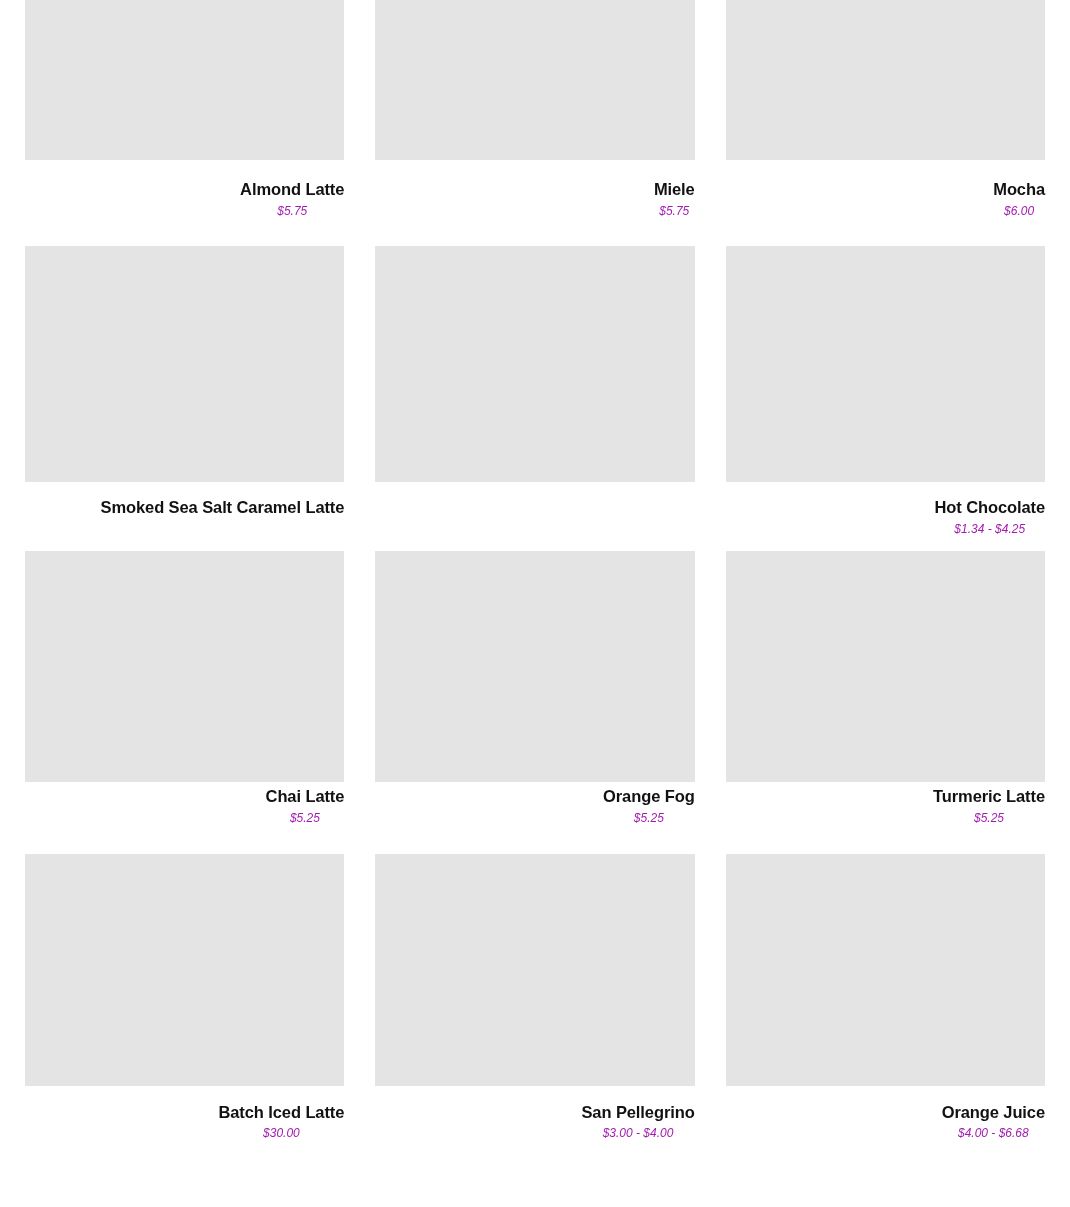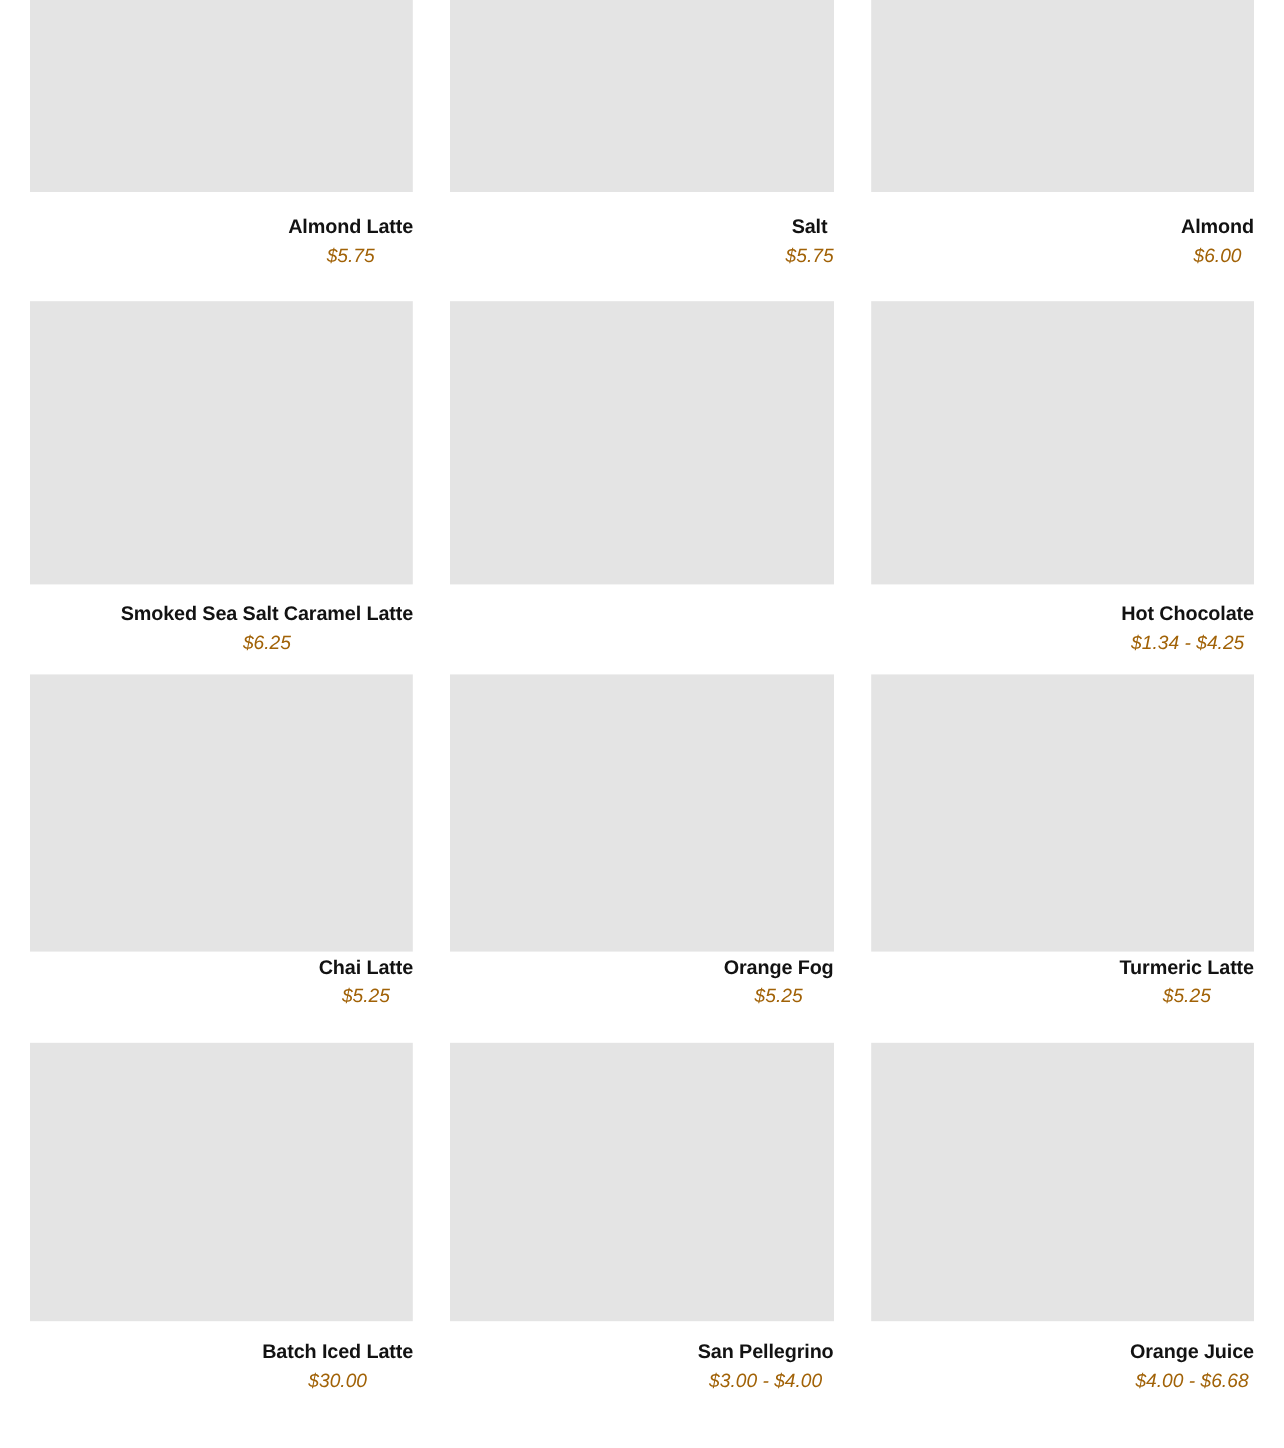--- a/index.html
+++ b/index.html
@@ -79,60 +79,59 @@
     color: #121212;
     line-height: 1.25;
     margin: 0;
   }
 
   .item-price {
     display: block;
     font-family: "Liberation Sans", sans-serif;
     font-style: italic;
     font-weight: 400;
-    font-size: 16px;
-    color: #a16207;
+    font-size: 12px;
+    color: #a21caf;
     line-height: 1.3;
     margin-top: 4px;
   }
 </style>
 </head>
 <body>
 
 <div class="menu-grid">
 
   <div class="menu-item row-1">
     <div class="item-image"></div>
     <div class="item-text">
       <span class="item-name">Almond Latte</span>
       <span class="item-price">$5.75</span>
     </div>
   </div>
 
   <div class="menu-item row-1">
     <div class="item-image"></div>
     <div class="item-text">
-      <span class="item-name">Salt</span>
+      <span class="item-name">Miele</span>
       <span class="item-price">$5.75</span>
     </div>
   </div>
 
   <div class="menu-item row-1">
     <div class="item-image"></div>
     <div class="item-text">
-      <span class="item-name">Almond</span>
+      <span class="item-name">Mocha</span>
       <span class="item-price">$6.00</span>
     </div>
   </div>
 
   <div class="menu-item row-2">
     <div class="item-image"></div>
     <div class="item-text">
       <span class="item-name">Smoked Sea Salt Caramel Latte</span>
-      <span class="item-price">$6.25</span>
     </div>
   </div>
 
   <div class="menu-item row-2">
     <div class="item-image"></div>
   </div>
 
   <div class="menu-item row-2">
     <div class="item-image"></div>
     <div class="item-text">

